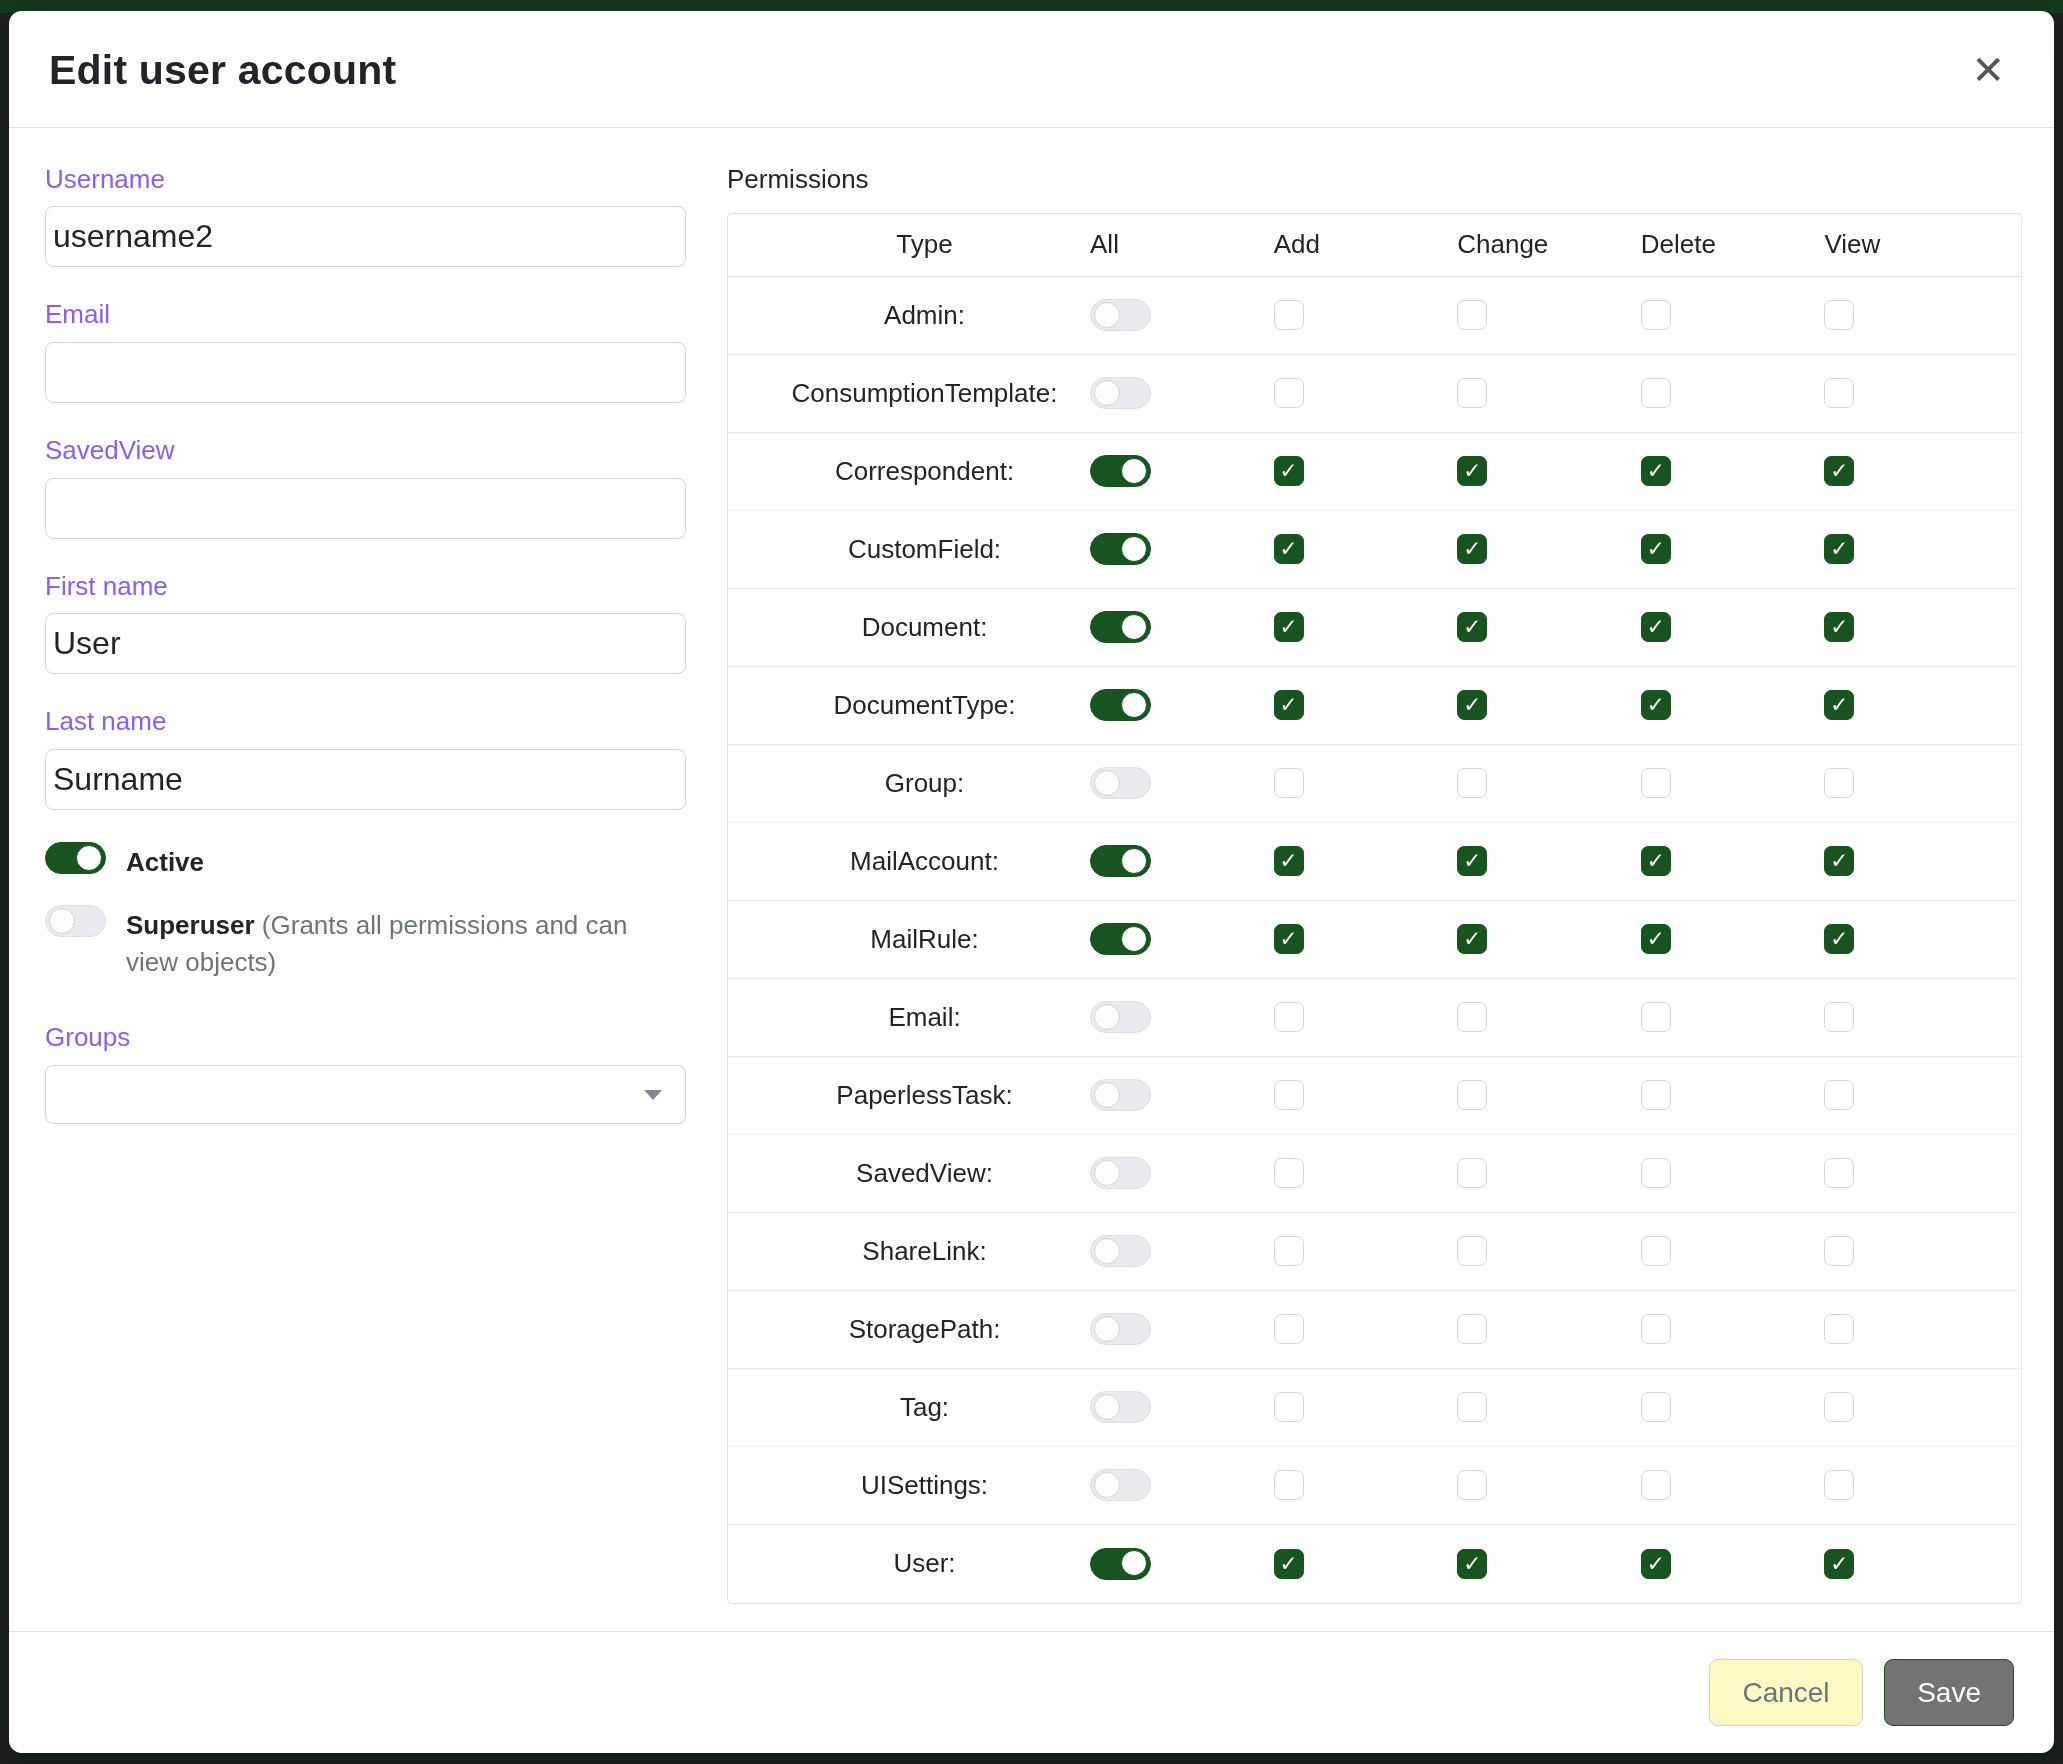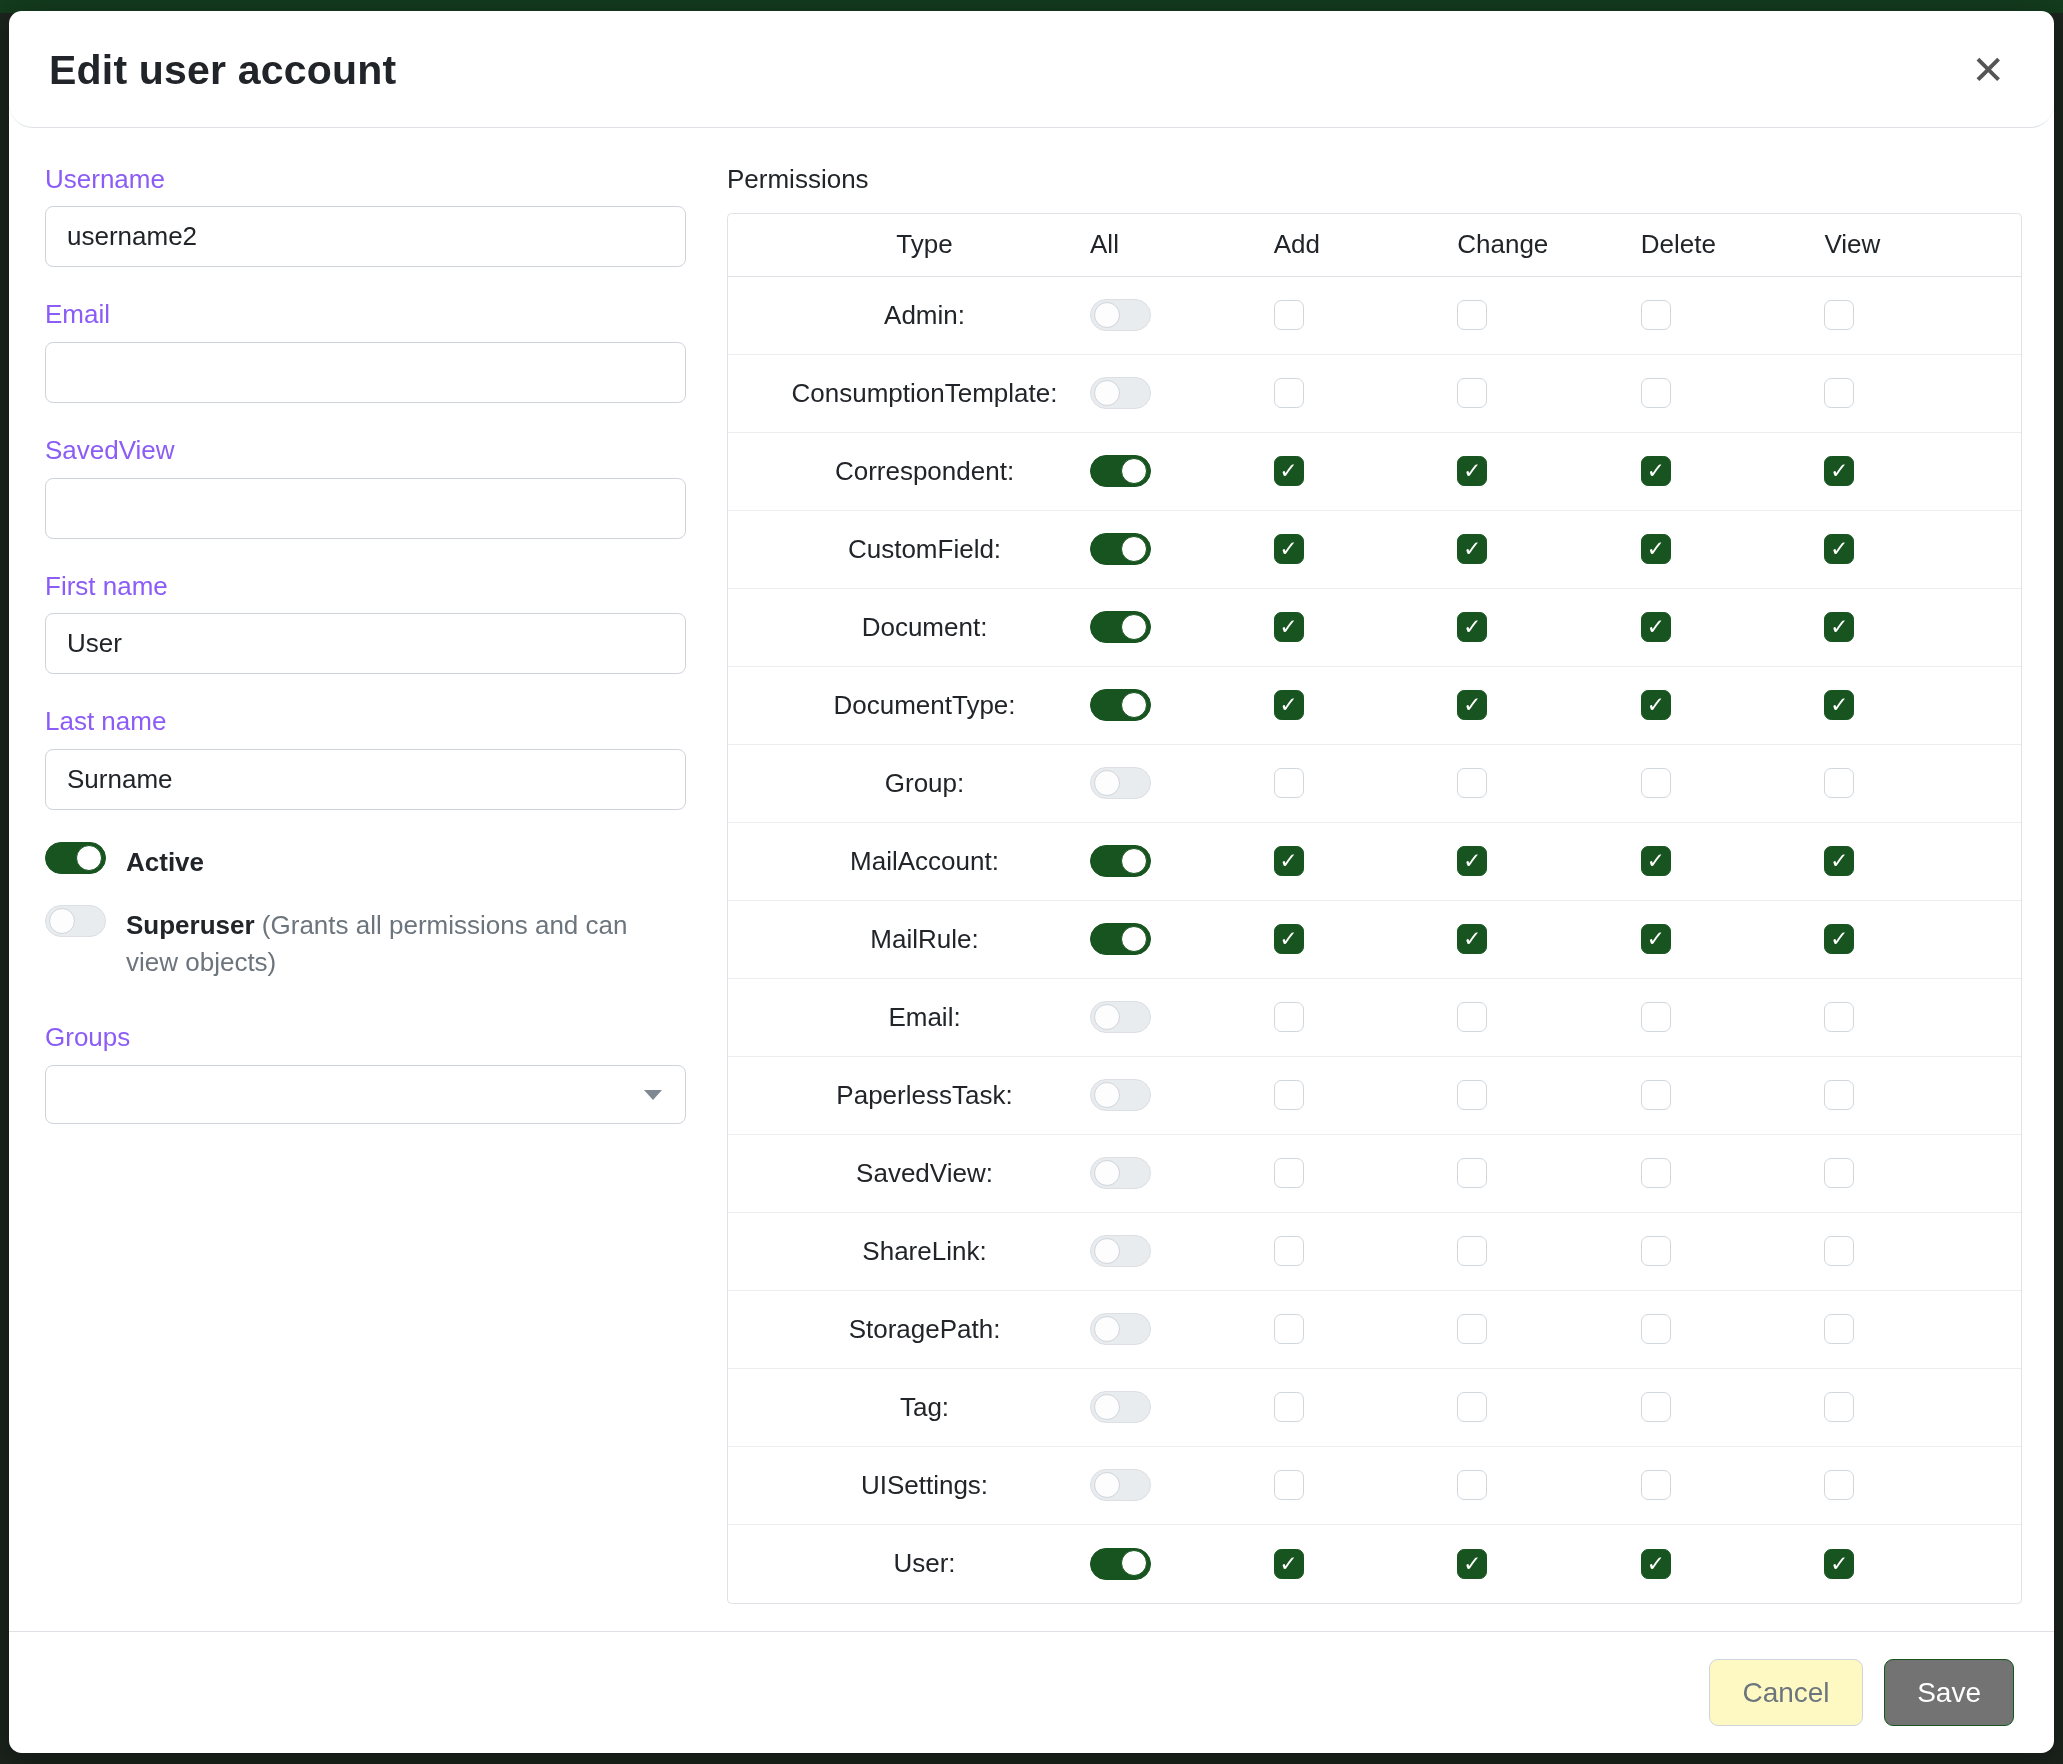--- a/index.html
+++ b/index.html
@@ -14,39 +14,38 @@
     position: absolute; left: 9px; right: 9px; top: 10.8px; bottom: 10.8px;
     background: #ffffff; border-radius: 12.6px; overflow: hidden;
     display: flex; flex-direction: column;
     box-shadow: 0 9px 36px rgba(0,0,0,.4);
   }
   .modal-header {
     display: flex; align-items: center; justify-content: space-between;
     padding: 34px 40px 31px 40px;
     border-bottom: 1.4px solid #dee2e6;
     flex: 0 0 auto;
-    border-radius: 24px;
   }
   .modal-title { font-size: 41px; font-weight: 700; letter-spacing: 0.2px; }
   .close-btn {
     font-size: 40px; line-height: 1; color: #555; cursor: pointer;
     background: none; border: none; padding: 5.4px 9px; font-weight: 300;
   }
   .modal-body {
     flex: 1 1 auto; display: flex; gap: 41px;
     padding: 36px 32px 0 36px; overflow: hidden;
   }
   .left-col { flex: 0 0 641px; }
   .right-col { flex: 1 1 auto; }
 
   .field { margin-bottom: 32px; }
   .field-label { display: block; font-size: 26px; margin-bottom: 11.7px; color: #8b5cf6; }
   .text-input {
     width: 100%; height: 61px; border: 1.4px solid #ced4da; border-radius: 8px;
-    font-size: 26px; padding: 0 21px; color: #212529; outline: none;
+    font-size: 32px; padding: 0 7px; color: #212529; outline: none;
     font-family: inherit; background: #fff;
   }
 
   .toggle {
     width: 61px; height: 32px; border-radius: 16px; background: #e9ecef;
     border: 0.9px solid #dcdfe3; position: relative; flex: 0 0 auto; cursor: pointer;
   }
   .toggle .knob {
     position: absolute; top: 1.8px; left: 2.7px; width: 26px; height: 26px;
     border-radius: 50%; background: #fdfdfe; border: 0.9px solid #cfd4da;

